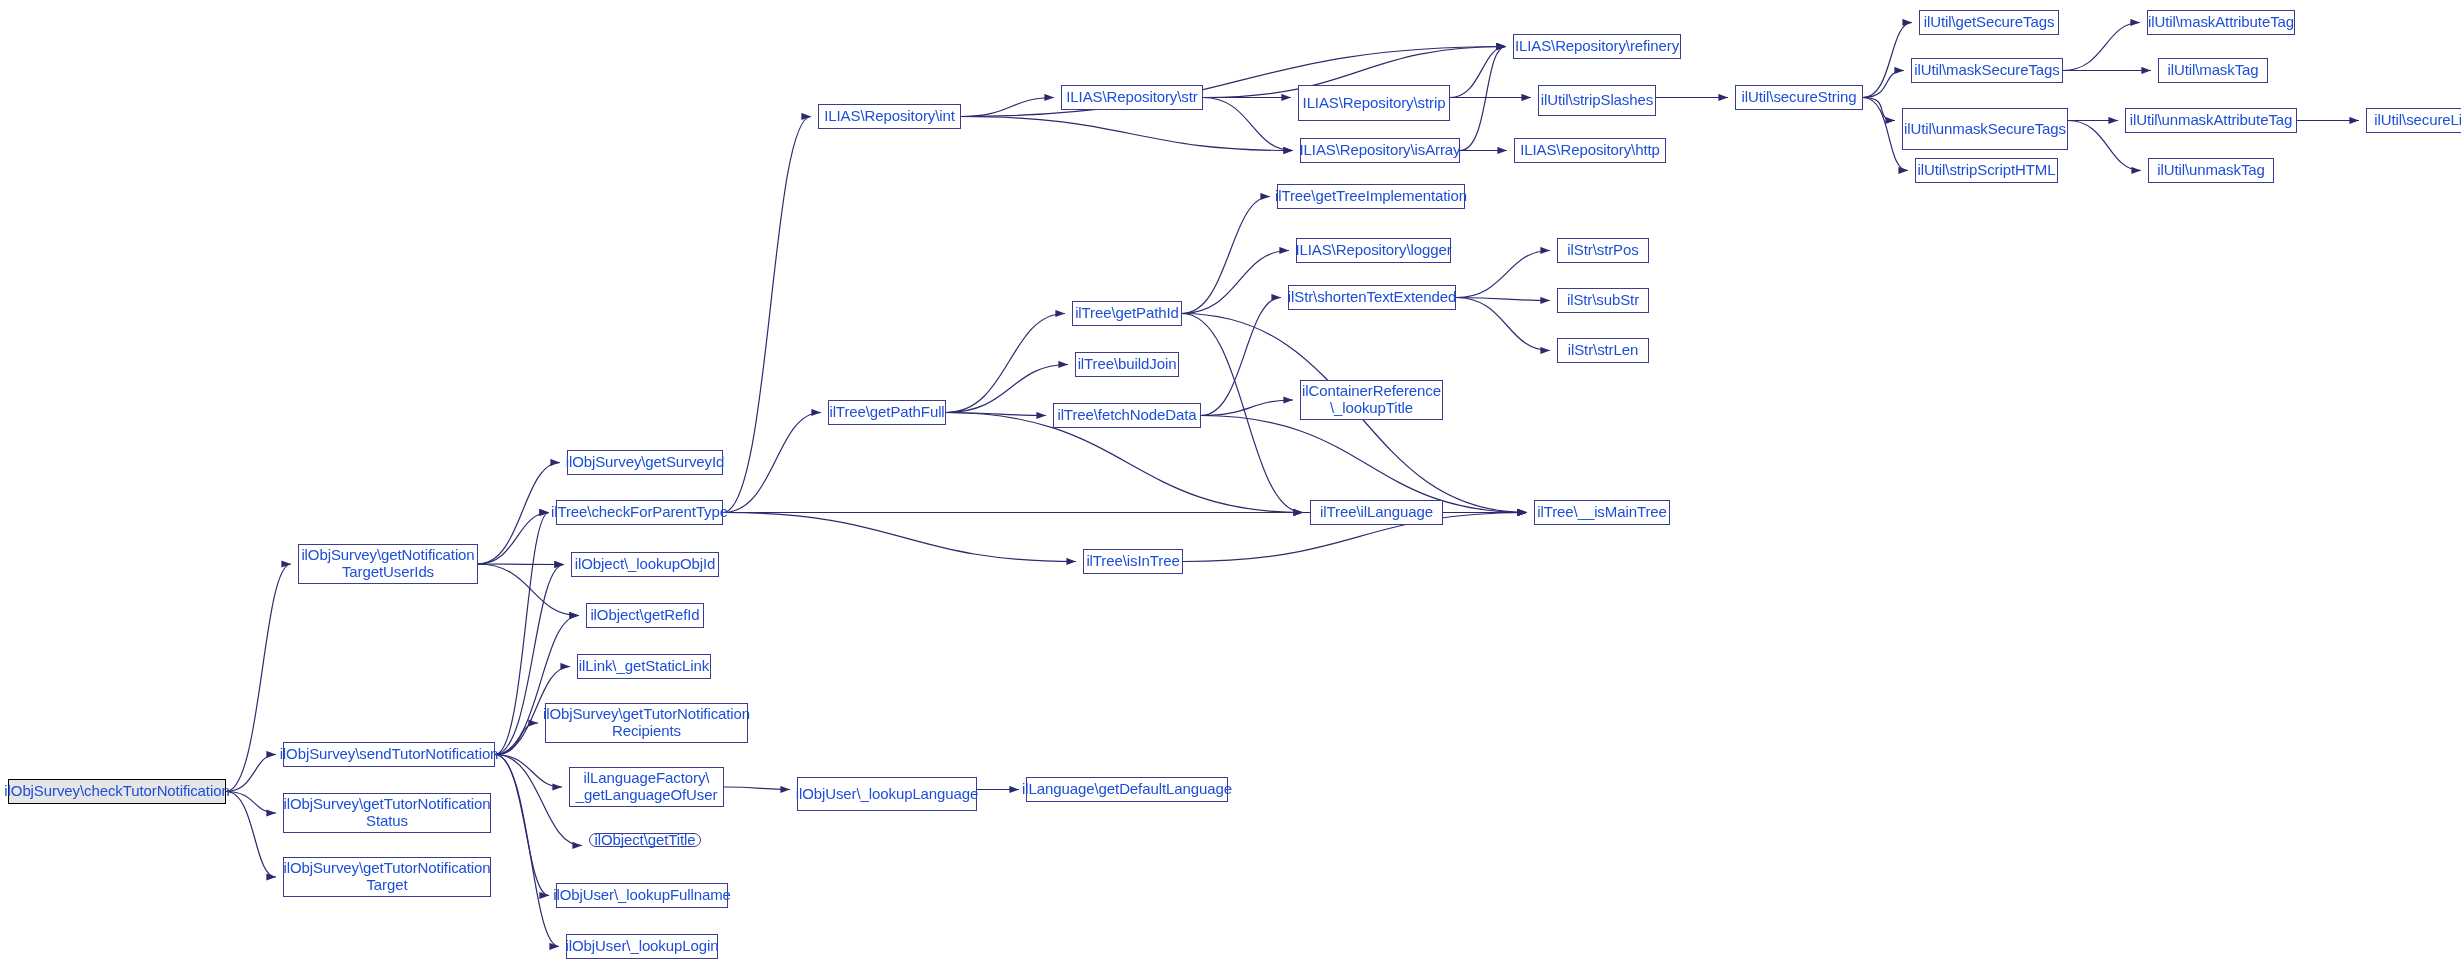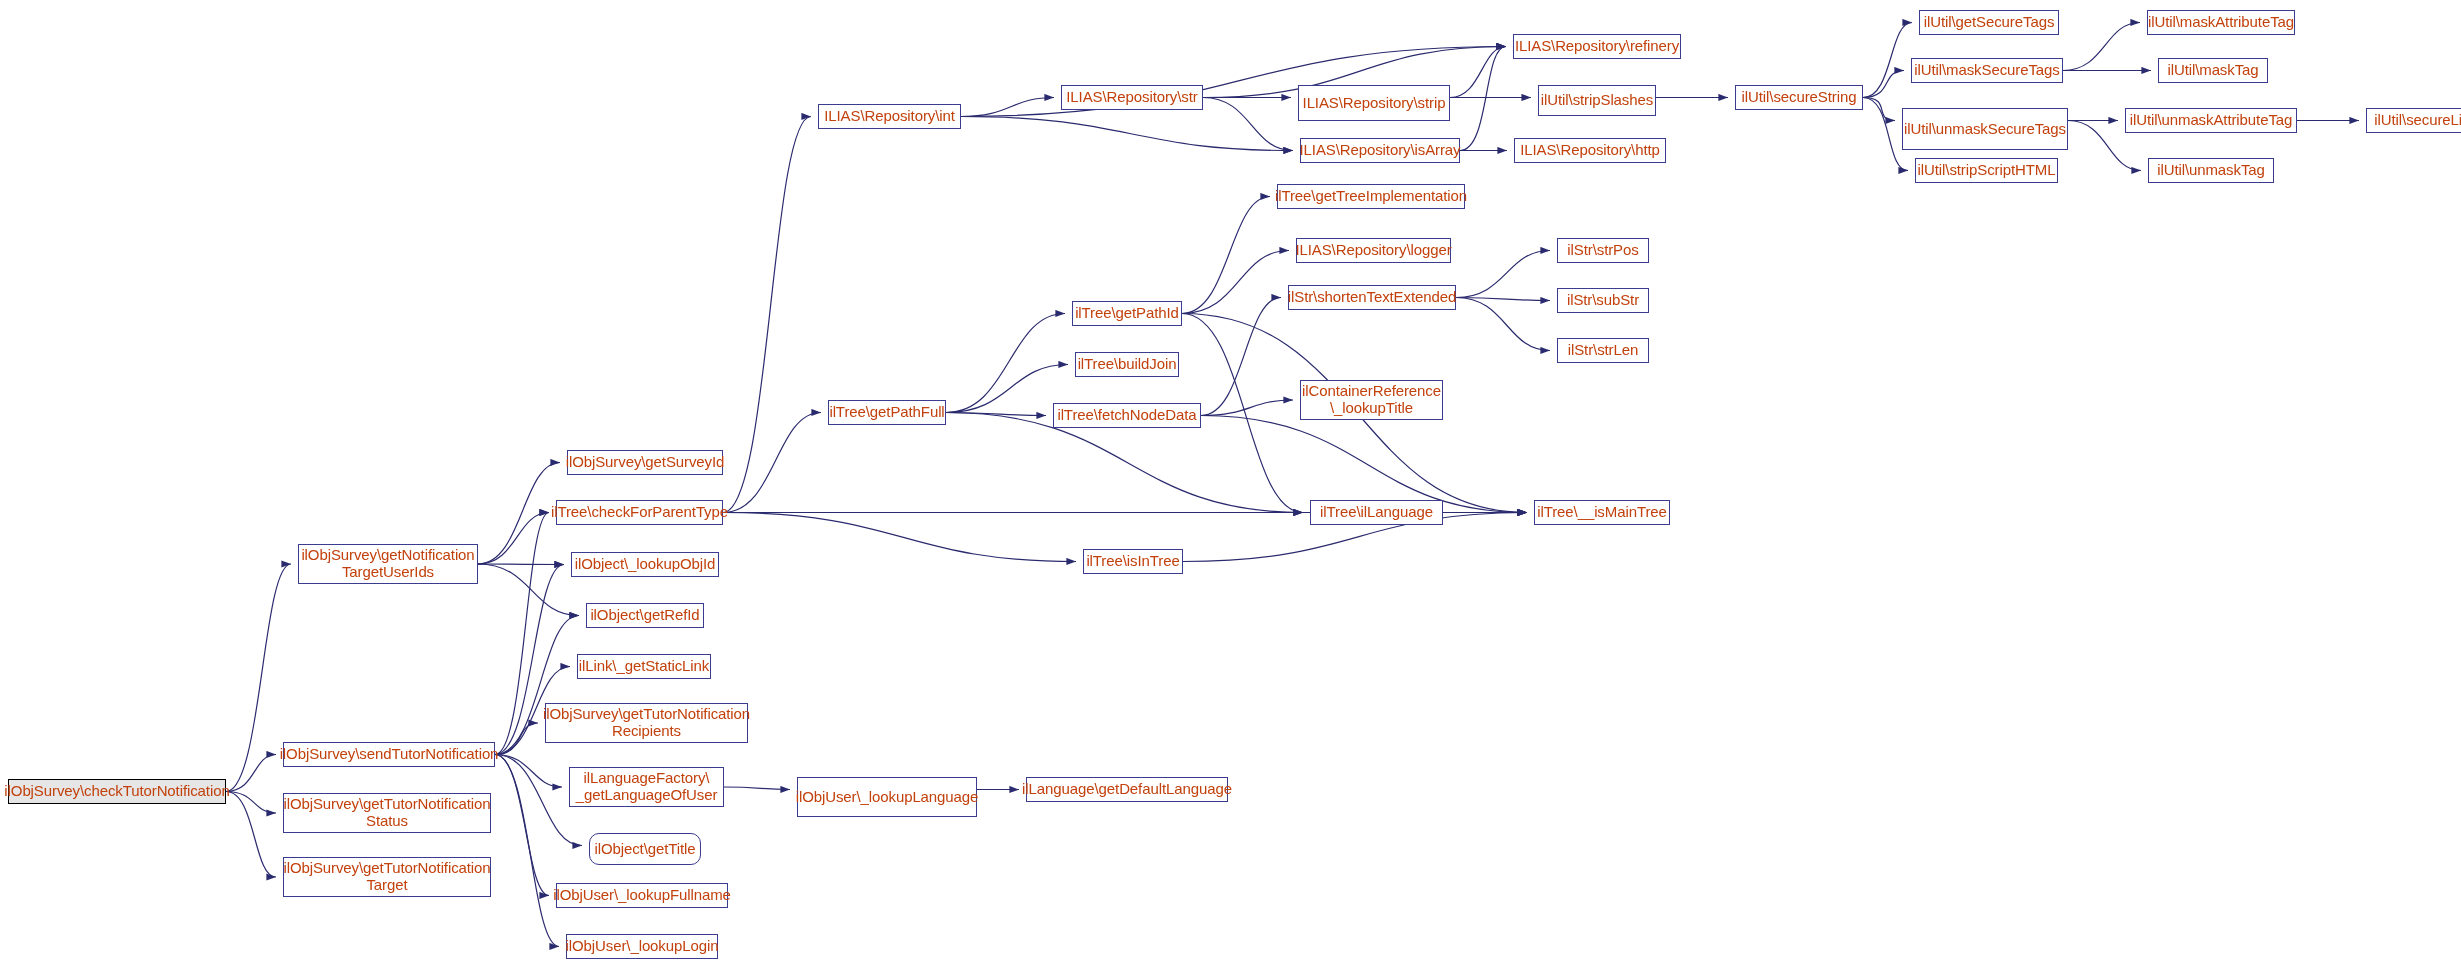--- a/index.html
+++ b/index.html
@@ -13,21 +13,21 @@
     height: 971px;
     background: #ffffff;
     font-family: "Liberation Sans", sans-serif;
     overflow: hidden;
   }
   .node {
     position: absolute;
     box-sizing: border-box;
     border: 1px solid #3b3b8f;
     background: #ffffff;
-    color: #c2410c;
+    color: #1d4ed8;
     font-size: 15px;
     line-height: 1.12;
     display: flex;
     align-items: center;
     justify-content: center;
     text-align: center;
     padding: 1px 3px;
     white-space: pre-line;
     letter-spacing: -0.1px;
   }
@@ -128,24 +128,24 @@
 Target</div>
       <div class="node" style="left: 567px; top: 450px; width: 156px; height: 25px;">ilObjSurvey\getSurveyId</div>
       <div class="node" style="left: 556px; top: 500px; width: 167px; height: 25px;">ilTree\checkForParentType</div>
       <div class="node" style="left: 571px; top: 552px; width: 148px; height: 25px;">ilObject\_lookupObjId</div>
       <div class="node" style="left: 586px; top: 603px; width: 118px; height: 25px;">ilObject\getRefId</div>
       <div class="node" style="left: 577px; top: 654px; width: 134px; height: 25px;">ilLink\_getStaticLink</div>
       <div class="node" style="left: 545px; top: 703px; width: 203px; height: 40px;">ilObjSurvey\getTutorNotification
 Recipients</div>
       <div class="node" style="left: 569px; top: 767px; width: 155px; height: 40px;">ilLanguageFactory\
 _getLanguageOfUser</div>
-      <div class="node" style="left: 589px; top: 833px; width: 112px; height: 32px; border-radius: 10px;">ilObject\getTitle</div>
+      <div class="node" style="left: 589px; top: 833px; width: 112px; height: 14px; border-radius: 10px;">ilObject\getTitle</div>
       <div class="node" style="left: 556px; top: 883px; width: 172px; height: 25px;">ilObjUser\_lookupFullname</div>
       <div class="node" style="left: 566px; top: 934px; width: 152px; height: 25px;">ilObjUser\_lookupLogin</div>
-      <div class="node" style="left: 797px; top: 777px; width: 180px; height: 40px;">ilObjUser\_lookupLanguage</div>
+      <div class="node" style="left: 797px; top: 777px; width: 180px; height: 34px;">ilObjUser\_lookupLanguage</div>
       <div class="node" style="left: 1026px; top: 777px; width: 202px; height: 25px;">ilLanguage\getDefaultLanguage</div>
       <div class="node" style="left: 828px; top: 400px; width: 118px; height: 25px;">ilTree\getPathFull</div>
       <div class="node" style="left: 1072px; top: 301px; width: 110px; height: 25px;">ilTree\getPathId</div>
       <div class="node" style="left: 1075px; top: 352px; width: 104px; height: 25px;">ilTree\buildJoin</div>
       <div class="node" style="left: 1053px; top: 403px; width: 148px; height: 25px;">ilTree\fetchNodeData</div>
       <div class="node" style="left: 1083px; top: 549px; width: 100px; height: 25px;">ilTree\isInTree</div>
       <div class="node" style="left: 1277px; top: 184px; width: 188px; height: 25px;">ilTree\getTreeImplementation</div>
       <div class="node" style="left: 1296px; top: 238px; width: 155px; height: 25px;">ILIAS\Repository\logger</div>
       <div class="node" style="left: 1288px; top: 285px; width: 168px; height: 25px;">ilStr\shortenTextExtended</div>
       <div class="node" style="left: 1300px; top: 380px; width: 143px; height: 40px;">ilContainerReference

